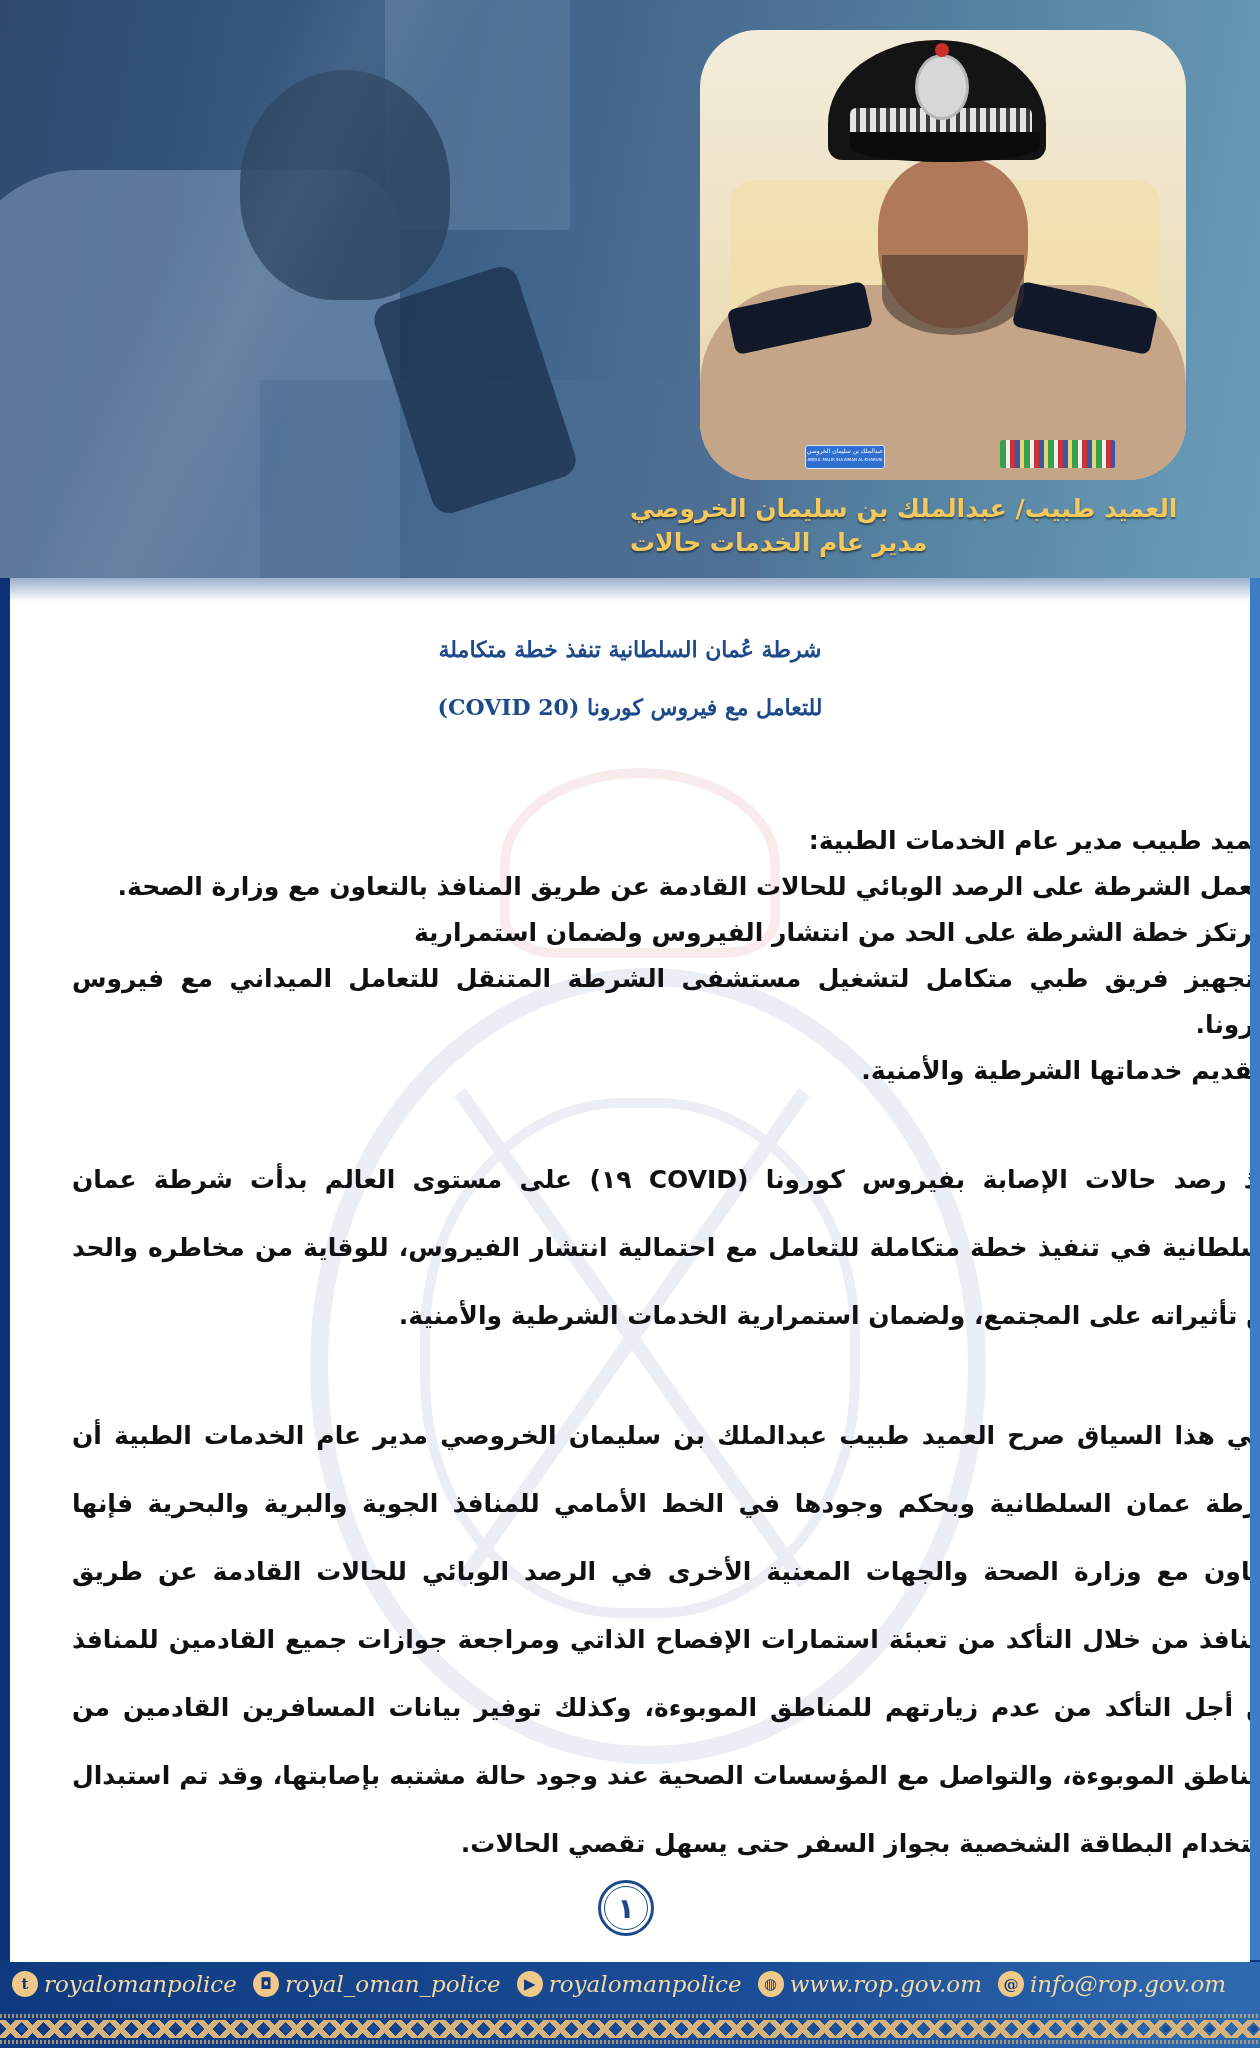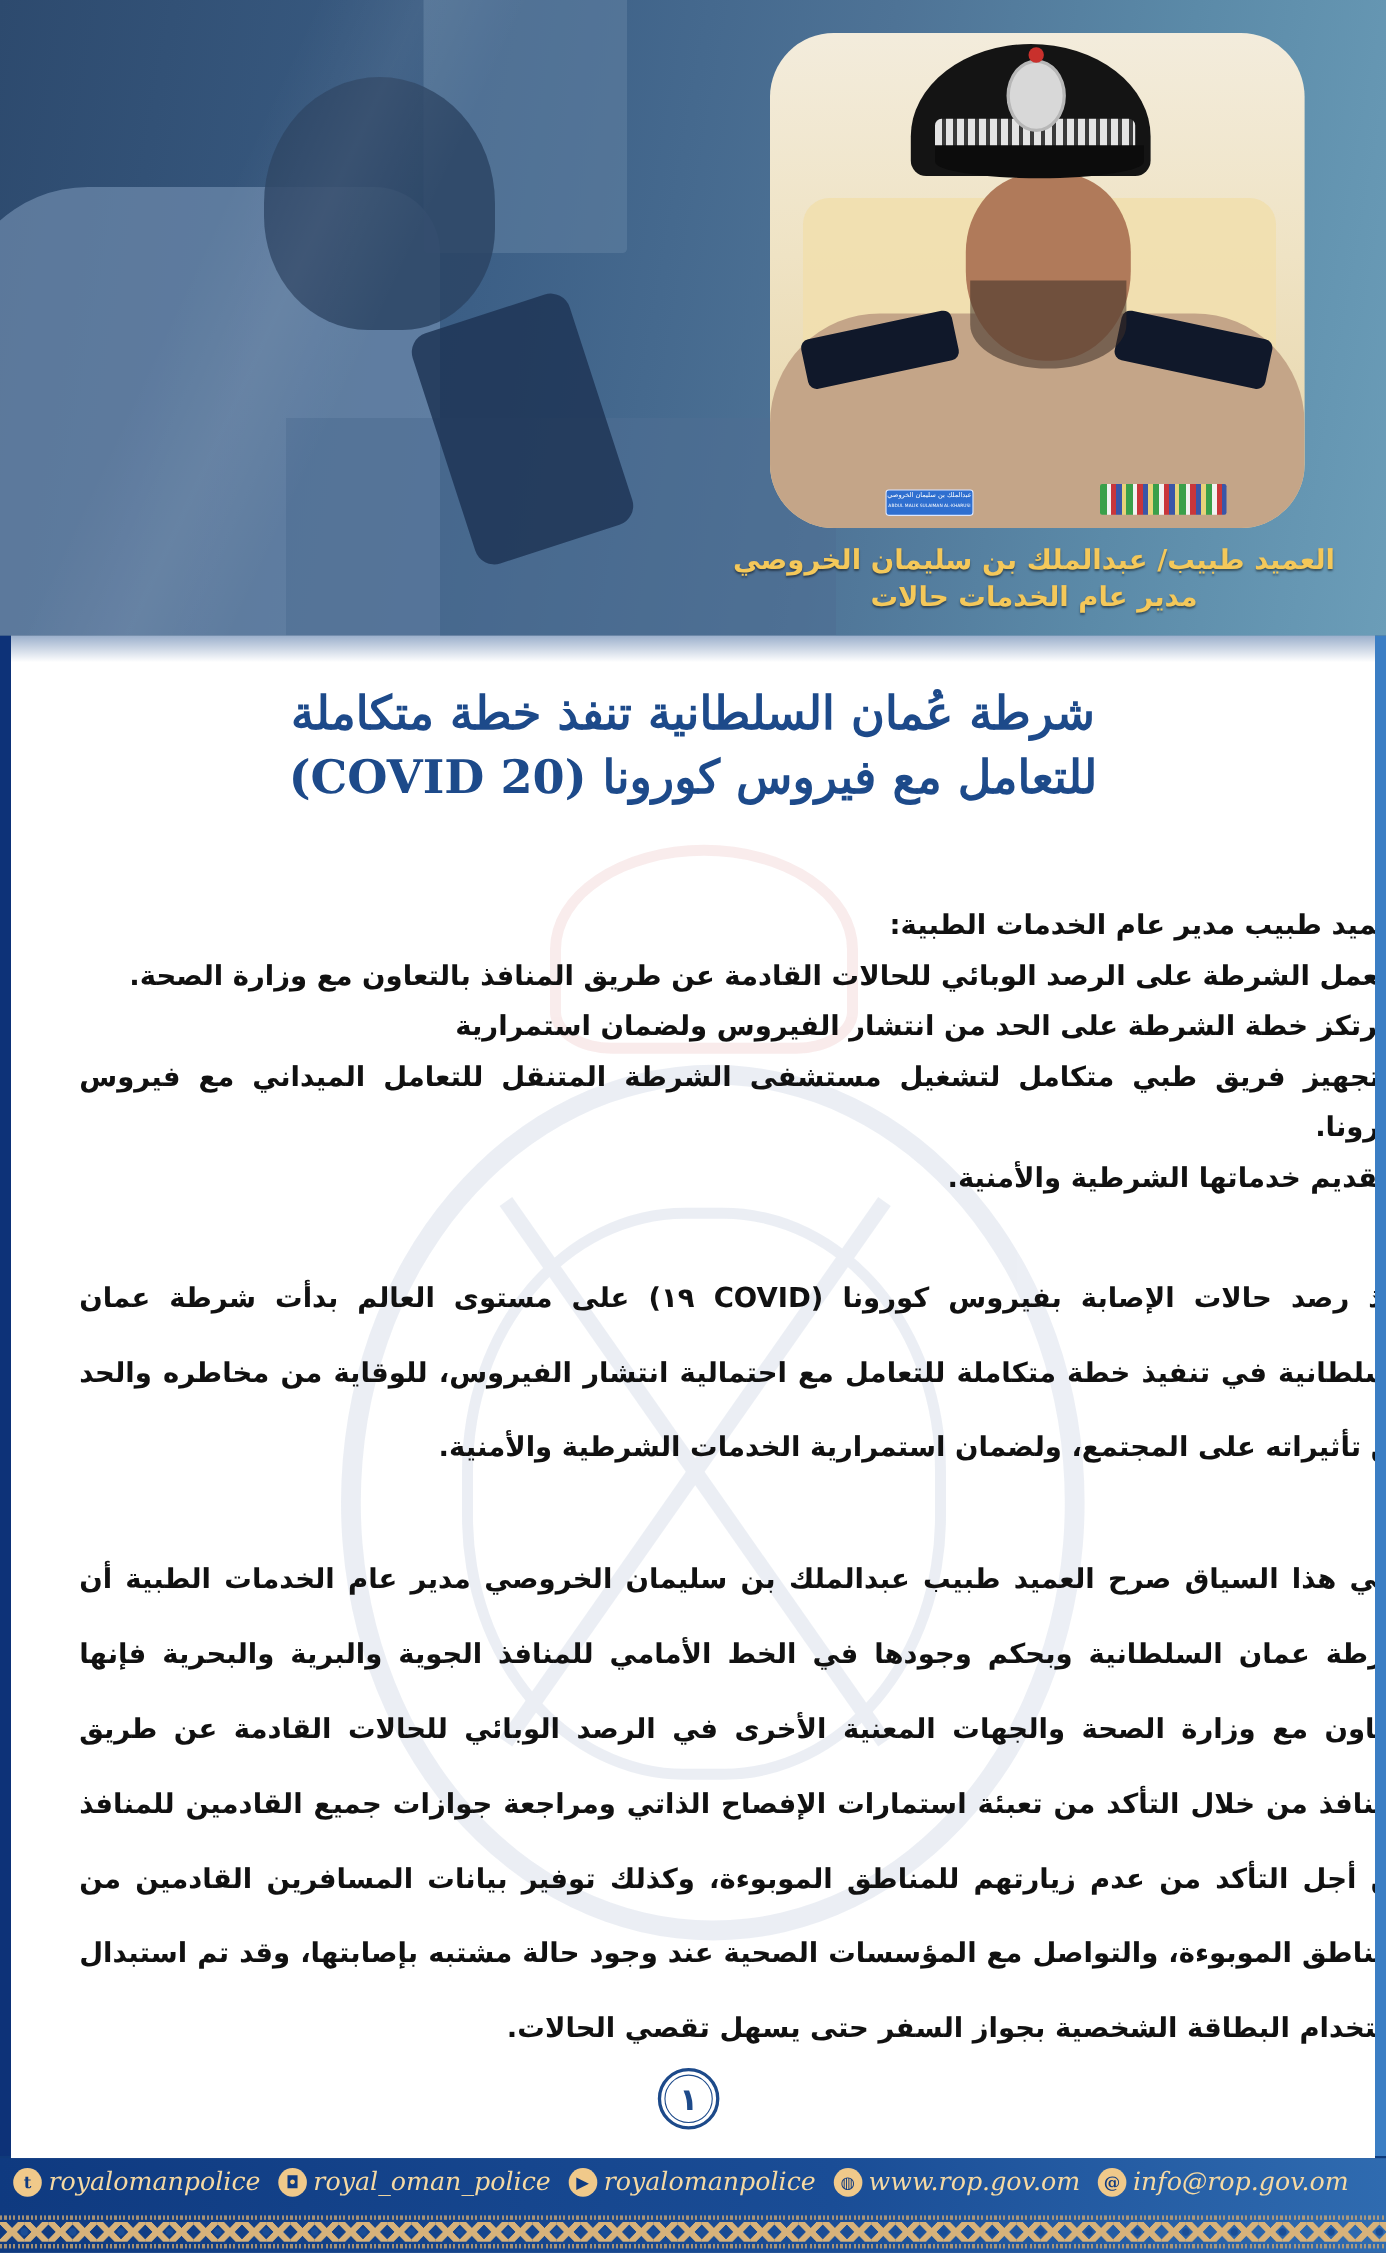--- a/index.html
+++ b/index.html
@@ -25,39 +25,39 @@
   .portrait .badge::after { content:""; position:absolute; left:17px; top:-14px; width:14px; height:14px; background:#c9302c; border-radius:50%; }
   .portrait .visor { position:absolute; left:150px; top:102px; width:190px; height:30px; background:#0c0c0c; border-radius:0 0 50% 50%; }
   .portrait .face { position:absolute; left:178px; top:128px; width:150px; height:170px; background:#b07a5a; border-radius:42% 42% 48% 48%; }
   .portrait .beard { position:absolute; left:182px; top:225px; width:142px; height:80px; background:rgba(60,45,38,.55); border-radius:0 0 50% 50%; }
   .portrait .uniform { position:absolute; left:0; top:255px; width:486px; height:200px; background:#c4a588; border-radius:100px 100px 0 0; }
   .portrait .ep-left { position:absolute; left:30px; top:265px; width:140px; height:46px; background:#10182a; transform:rotate(-12deg); border-radius:8px; }
   .portrait .ep-right { position:absolute; left:315px; top:265px; width:140px; height:46px; background:#10182a; transform:rotate(12deg); border-radius:8px; }
   .portrait .nametag { position:absolute; left:105px; top:415px; width:78px; height:22px; background:#2f6fd0; border:1px solid #dbe6ff; border-radius:3px; color:#fff; font-size:6px; text-align:center; line-height:10px; }
   .portrait .ribbons { position:absolute; left:300px; top:410px; width:115px; height:28px; background:repeating-linear-gradient(90deg,#3aa04a 0 6px,#f2f2f2 6px 10px,#c8363b 10px 15px,#3a56a8 15px 20px,#e7d37a 20px 24px); border-radius:2px; }
 
-  .caption { position:absolute; right:10px; top:492px; width:620px; text-align:center; direction:rtl; color:#f4c85a;
+  .caption { position:absolute; right:10px; top:492px; width:620px; text-align:left; direction:rtl; color:#f4c85a;
     font-family:"DejaVu Sans", sans-serif; font-weight:bold; text-shadow:0 2px 2px rgba(0,0,0,.45); }
   .caption .name { font-size:25px; line-height:34px; }
   .caption .role { font-size:25px; line-height:34px; }
 
   
   .frame-left { position:absolute; left:0; top:578px; width:10px; height:1382px; background:#0d3278; }
   .frame-right { position:absolute; right:0; top:578px; width:10px; height:1382px; background:#3b7ec4; }
   .panel { position:absolute; left:10px; top:578px; width:1240px; height:1384px; background:#ffffff; overflow:hidden; }
   .panel .top-fade { position:absolute; left:0; top:0; width:100%; height:24px; background:linear-gradient(180deg,#9cb0cc 0%, #ffffff 100%); }
   .watermark { position:absolute; left:270px; top:160px; width:700px; height:1100px; opacity:.09; }
   .watermark .crown { position:absolute; left:220px; top:30px; width:260px; height:170px; border:10px solid #c12b2b; border-radius:50% 50% 20% 20%; }
   .watermark .ring { position:absolute; left:30px; top:230px; width:640px; height:760px; border:18px solid #2b4f8e; border-radius:50%; }
   .watermark .inner { position:absolute; left:140px; top:360px; width:420px; height:500px; border:10px solid #2b4f8e; border-radius:46%; }
   .watermark .sword1 { position:absolute; left:345px; top:300px; width:14px; height:600px; background:#2b4f8e; transform:rotate(35deg); }
   .watermark .sword2 { position:absolute; left:345px; top:300px; width:14px; height:600px; background:#2b4f8e; transform:rotate(-35deg); }
 
   .title { position:absolute; left:0; top:42px; width:1240px; text-align:center; direction:rtl; color:#1d4a8a;
-    font-family:"DejaVu Serif", serif; font-weight:bold; font-size:42px; line-height:58px; }
+    font-family:"DejaVu Serif", serif; font-weight:bold; font-size:22px; line-height:58px; }
 
   .content { position:absolute; left:14px; top:240px; width:1212px; direction:rtl; color:#111; font-family:"DejaVu Sans", sans-serif; font-weight:bold; font-size:25px; text-align:justify;margin-left:48px; }
   .content .lead { line-height:46px; margin:0; }
   .content .bullet { line-height:46px; margin:0; }
   .content .bullet.indent-cont { padding-right:22px; }
   .content .para { line-height:68px; margin:0; }
   .gap-1 { height:52px; }
   .gap-2 { height:52px; }
 
   .page-num { position:absolute; left:588px; top:1302px; width:56px; height:56px; border-radius:50%; border:3px solid #1d4a8a; box-sizing:border-box; display:flex; align-items:center; justify-content:center; }

